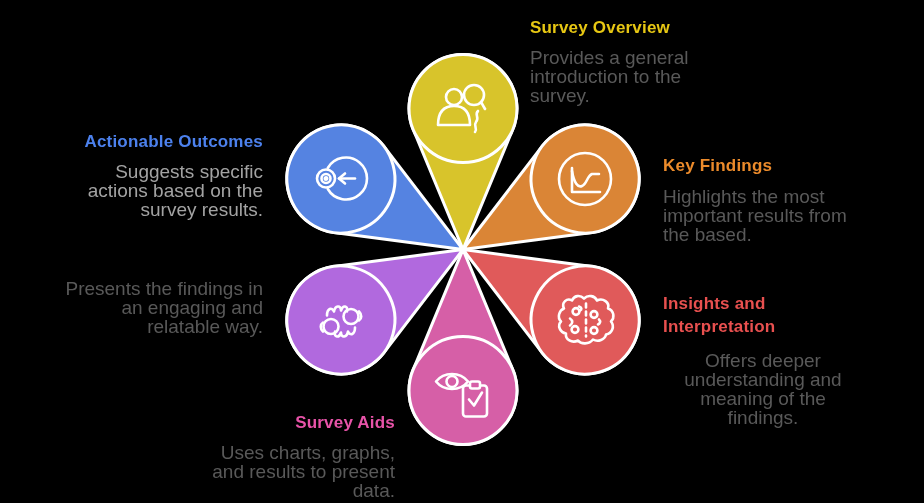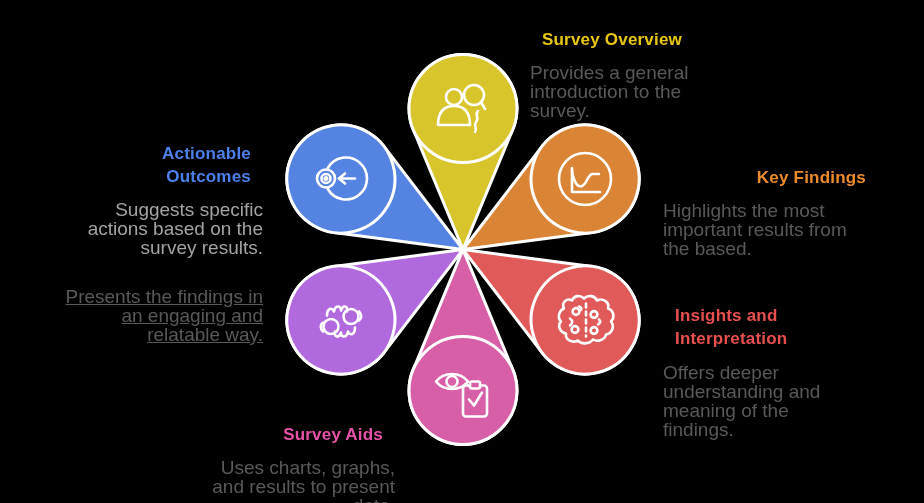--- a/index.html
+++ b/index.html
@@ -3,30 +3,30 @@
 <meta charset="utf-8">
 <style>
   html,body{margin:0;padding:0;}
   body{
     width:924px;height:503px;position:relative;overflow:hidden;
     font-family:"Liberation Sans", sans-serif;
     background:#000;
   }
   svg{position:absolute;left:0;top:0;}
   .tb{position:absolute;}
-  .tb h3{font-size:17px;font-weight:bold;line-height:23px;margin:12px;letter-spacing:0.2px;}
+  .tb h3{font-size:17px;font-weight:bold;line-height:23px;margin:0;letter-spacing:0.2px;}
   .tb p{font-size:19px;line-height:19px;margin:9px 0 0 0;}
   #tb-survey{left:530px;top:16px;width:190px;text-align:left;}
   #tb-key{left:663px;top:154px;width:215px;text-align:left;}
   #tb-key p{margin-top:10px;}
   #tb-insights{left:663px;top:292px;width:200px;text-align:left;}
   #tb-insights p{margin-top:13px;}
   #tb-visual{left:195px;top:411px;width:200px;text-align:right;}
   #tb-narrative{left:63px;top:273px;width:200px;text-align:right;}
-  #tb-narrative p{margin-top:14px;text-decoration:underline;}
+  #tb-narrative p{margin-top:6px;}
   #tb-actionable{left:63px;top:130px;width:200px;text-align:right;}
   .petal-shape{stroke:#fff;stroke-width:3;}
   .icon{stroke:#fff;stroke-width:2.6;fill:none;stroke-linecap:round;stroke-linejoin:round;}
 </style>
 </head>
 <body style="background: rgb(0, 0, 0);">
 
 <svg width="924" height="503" viewBox="0 0 924 503">
 
   <g transform="translate(463,249.5) rotate(-90)">
@@ -100,26 +100,26 @@
     <path d="M14,0 L-2,0"></path>
     <path d="M-2,0 L4,-5 M-2,0 L4,5"></path>
   </g>
 </svg>
 
 <div class="tb" id="tb-survey">
   <h3 style="color: rgb(231, 199, 19);">Survey Overview</h3>
   <p style="color: rgb(89, 89, 89);">Provides a general introduction to the survey.</p>
 </div>
 <div class="tb" id="tb-key">
-  <h3 style="color: rgb(236, 139, 43); text-align: right;">Key Findings</h3>
+  <h3 style="color: rgb(236, 139, 43);">Key Findings</h3>
   <p style="color: rgb(89, 89, 89);">Highlights the most important results from the based.</p>
 </div>
 <div class="tb" id="tb-insights">
   <h3 style="color: rgb(232, 80, 79);">Insights and Interpretation</h3>
-  <p style="color: rgb(89, 89, 89);">Offers deeper understanding and meaning of the findings.</p>
+  <p style="color: rgb(89, 89, 89); text-align: center;">Offers deeper understanding and meaning of the findings.</p>
 </div>
 <div class="tb" id="tb-visual">
   <h3 style="color: rgb(231, 83, 168);">Survey Aids</h3>
   <p style="color: rgb(89, 89, 89);">Uses charts, graphs, and results to present data.</p>
 </div>
 <div class="tb" id="tb-narrative">
   <p style="color: rgb(89, 89, 89);">Presents the findings in an engaging and relatable way.</p>
 </div>
 <div class="tb" id="tb-actionable">
   <h3 style="color: rgb(76, 129, 237);">Actionable Outcomes</h3>

